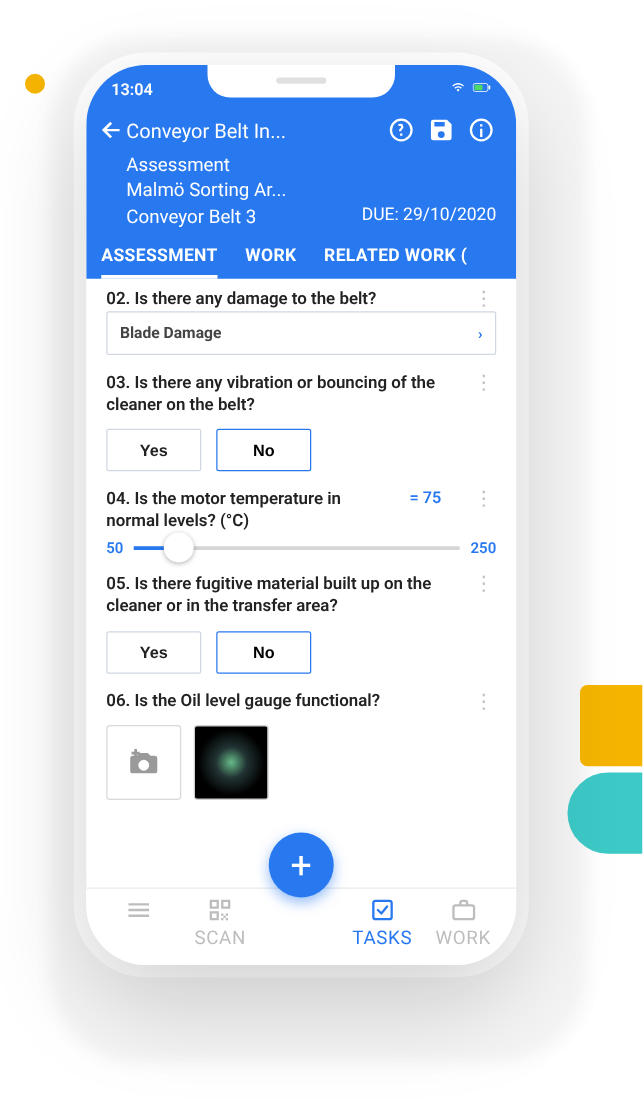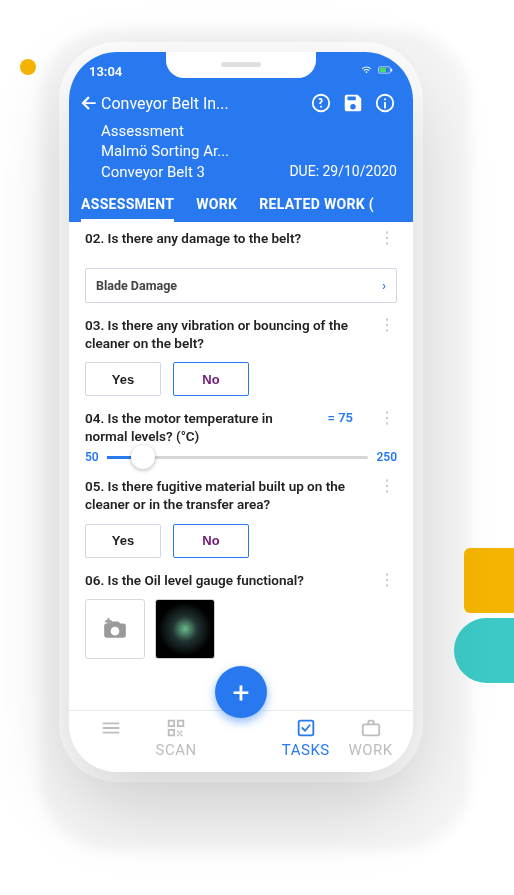--- a/index.html
+++ b/index.html
@@ -137,21 +137,21 @@
     color:#222;
     position:relative;
   }
   .q { margin-bottom: 14px; }
   .q-head { display:flex; align-items:flex-start; gap:18px; }
   .q-label { font-size:13.5px; font-weight:600; flex:1; line-height:1.3; }
   .more-dots { color:#bdbdbd; font-size:16px; line-height:1; padding:0 2px; }
   .val-eq { color:#2879f0; font-size:13px; font-weight:600; margin-right:6px; }
 
   .select-field {
-    margin-top:21px;
+    margin-top:1px;
     border:1px solid #d0d7e2;
     border-radius:2px;
     padding:9px 10px;
     font-size:12.5px;
     font-weight:700;
     display:flex;
     align-items:flex-end;
     justify-content:space-between;
     color:#444;
   }
@@ -159,21 +159,21 @@
 
   .yn { margin-top:10px; display:flex; gap:12px; }
   .yn button {
     width:76px; height:34px;
     font-size:13px; font-weight:700;
     border-radius:2px;
     border:1px solid #d0d7e2;
     background:#fff;
     color:#222;
   }
-  .yn button.picked { border-color:#2879f0; color:#701a75; }
+  .yn button.picked { border-color:#2879f0; color:#000000; }
 
   .slider-row { margin-top:5px; display:flex; align-items:center; gap:8px; font-size:12px; color:#2879f0; font-weight:600; }
   .slider-track { flex:1; height:3px; background:#d6d6d6; border-radius:2px; position:relative; }
   .slider-fill { position:absolute; left:0; top:0; bottom:0; width:14%; background:#2879f0; }
   .slider-thumb { position:absolute; top:50%; left:14%; transform:translate(-50%,-50%); width:24px; height:24px; border-radius:50%; background:#fff; box-shadow:0 1px 4px rgba(0,0,0,0.3); }
 
   .photos { margin-top:10px; display:flex; gap:10px; }
   .photo-slot {
     width:60px; height:60px;
     border:1px solid #d8d8d8;

